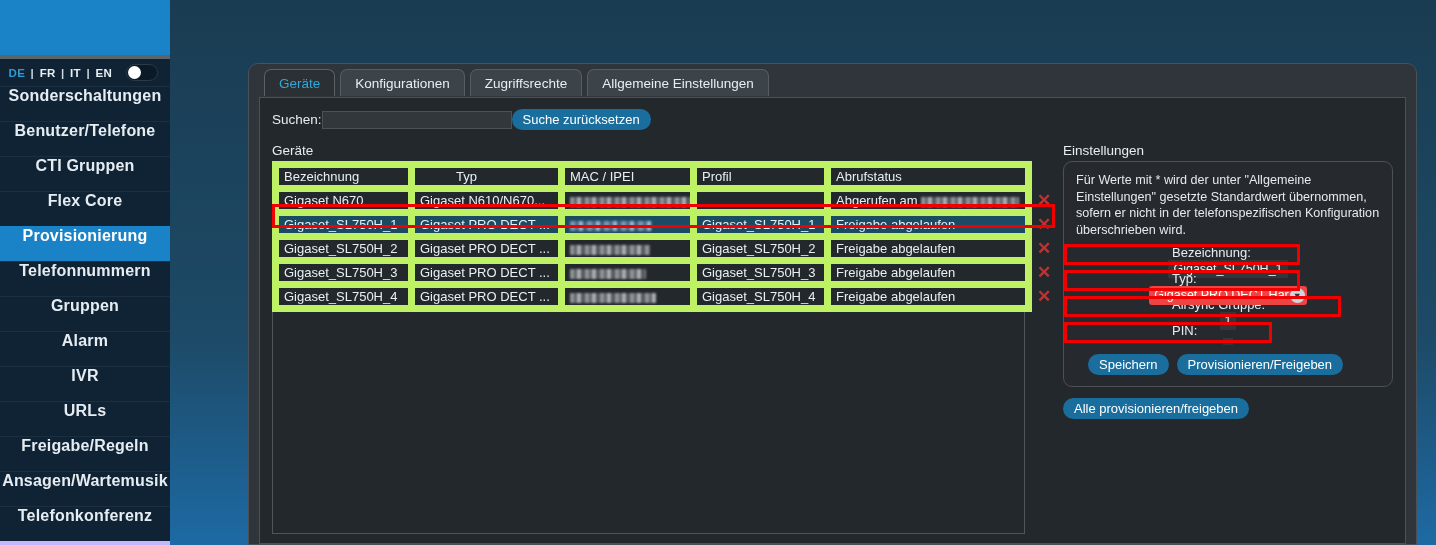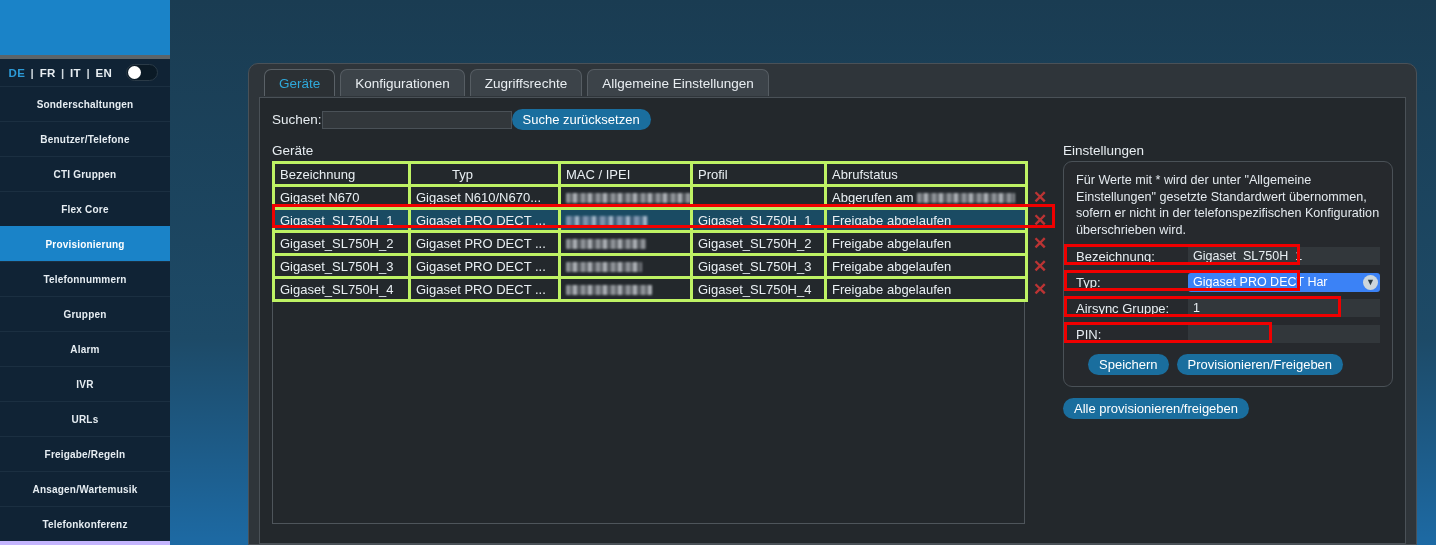--- a/index.html
+++ b/index.html
@@ -65,24 +65,23 @@
   #lang-toggle .knob {
     position: absolute;
     left: 1px; top: 1px;
     width: 13px; height: 13px;
     border-radius: 50%;
     background: #ffffff;
   }
   .nav-item {
     height: 35px;
     display: flex;
-    align-items: center;
     justify-content: center;
     color: #e6edf2;
-    font-size: 10px;
+    font-size: 16px;
     font-weight: bold;
     letter-spacing: .2px;
     border-top: 1px solid #1b2f41;
     background: #102335;
     cursor: pointer;
     user-select: none;
   }
   .nav-item.active {
     background: #1a83c8;
     color: #ffffff;
@@ -185,21 +184,21 @@
 
   
   #devices-table {
     width: 779px;
     border-collapse: collapse;
     table-layout: fixed;
     background: #23282c;
     position: relative;
   }
   #devices-table th, #devices-table td {
-    border: 3px solid #bef264;
+    border: 7px solid #bef264;
     font-size: 13px;
     color: #e9eff3;
     text-align: left;
     padding: 1px 5px;
     height: 23px;
     overflow: hidden;
     white-space: nowrap;
     font-weight: normal;
   }
   #devices-table tr.selected td { background: #1a4b63; }
@@ -258,20 +257,21 @@
     color: #e4eaef;
     font-size: 12.6px;
     line-height: 16.5px;
     margin-bottom: 7px;
   }
   .field-row {
     display: flex;
     align-items: center;
     height: 22px;
     margin-bottom: 4px;
+    flex-direction: column;
   }
   .field-label {
     width: 112px;
     color: #e7edf1;
     font-size: 13px;
     flex: none;
   }
   .field-input {
     flex: 1;
     height: 18px;
@@ -279,21 +279,21 @@
     border: none;
     color: #e9eff3;
     font-size: 12.5px;
     padding: 0 5px;
     line-height: 18px;
     font-family: "Liberation Sans", sans-serif;
   }
   .field-select {
     flex: 1;
     height: 19px;
-    background: #3b82f6;
+    background: #ef4444;
     border: none;
     border-radius: 3px;
     color: #ffffff;
     font-size: 12.5px;
     padding: 0 18px 0 5px;
     line-height: 19px;
     position: relative;
     overflow: hidden;
     white-space: nowrap;
   }

